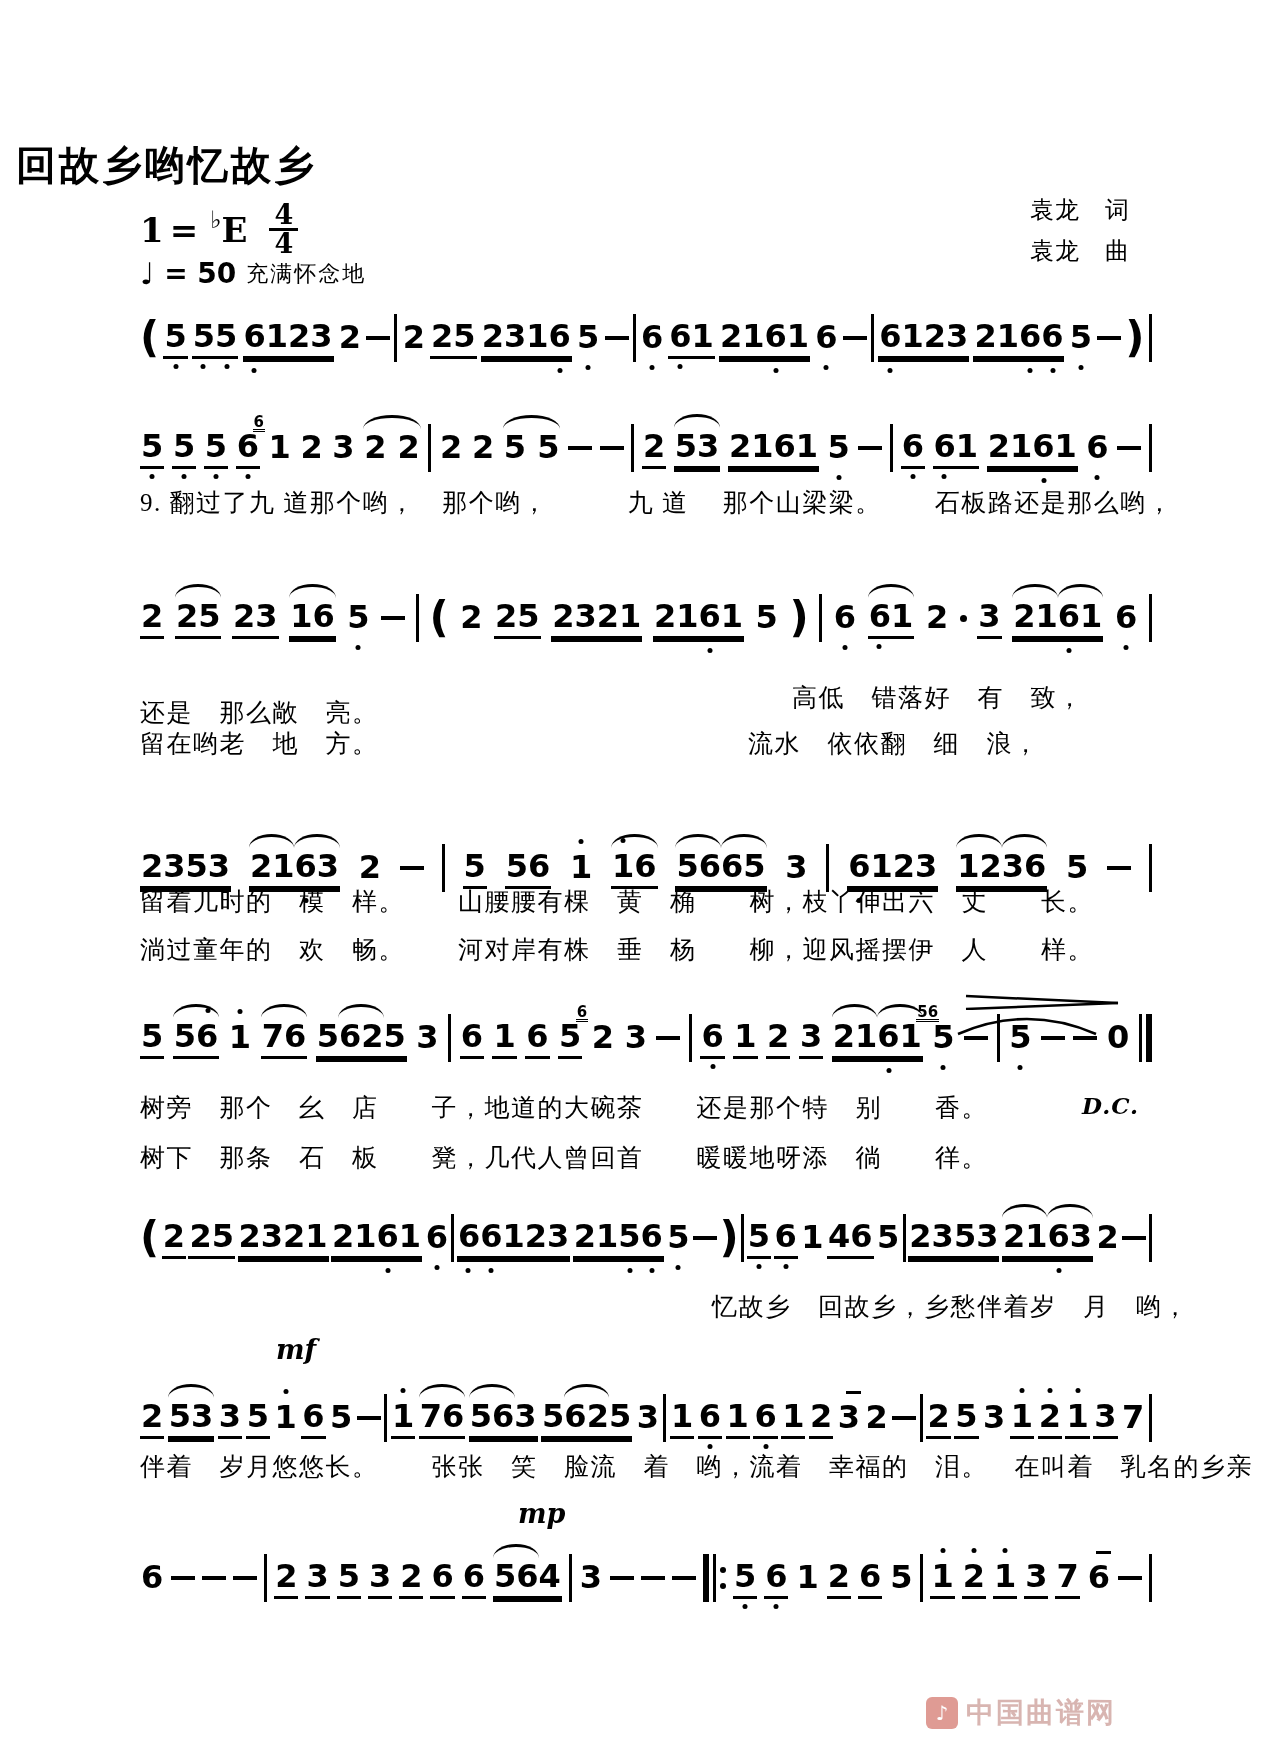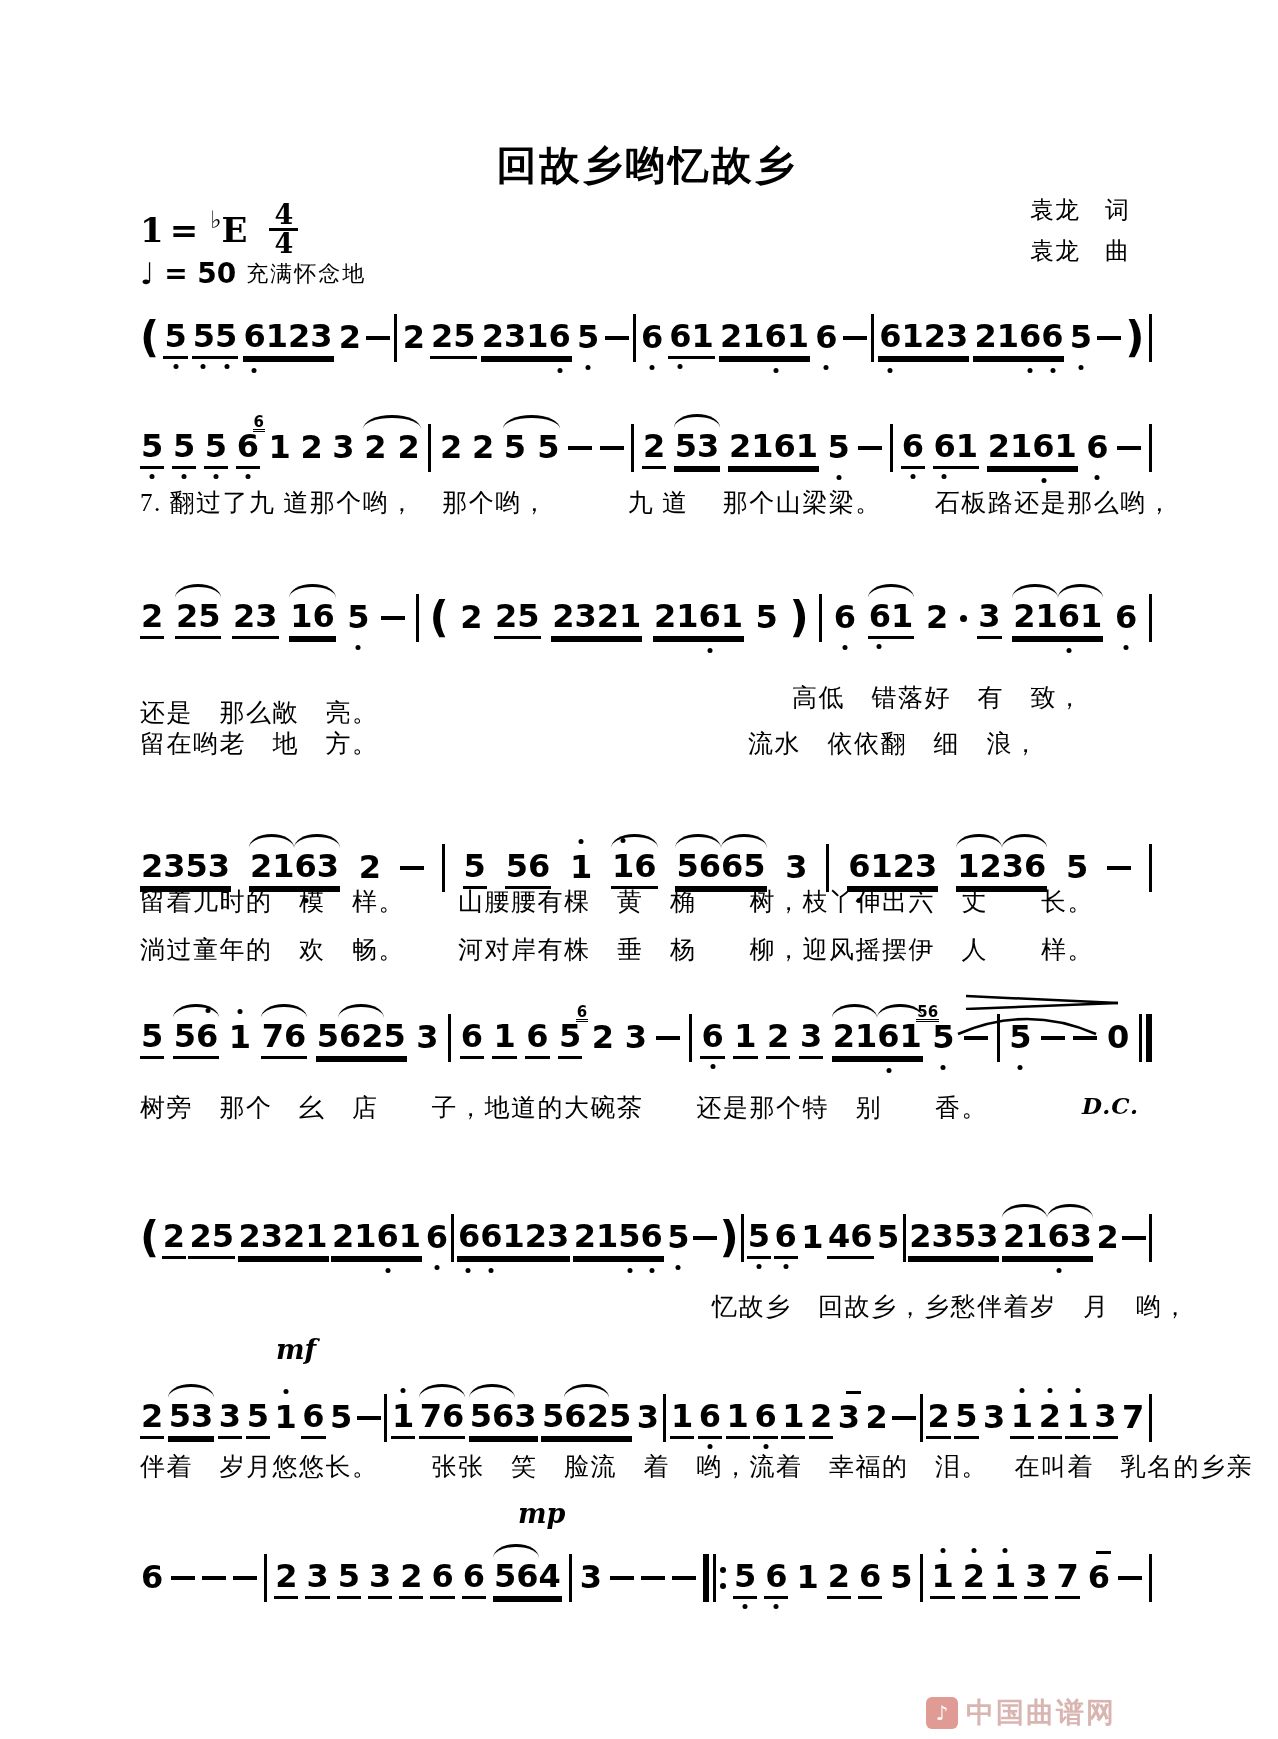--- a/index.html
+++ b/index.html
@@ -1,18 +1,18 @@
 <!DOCTYPE html>
 <html><head>
 <meta charset="utf-8">
 <style>
   html,body{margin:0;padding:0;background:#e8e8e8;}
   .page{position:relative;width:1278px;height:1739px;background:#ffffff;margin:0 auto;
         overflow:hidden;color:#000;font-family:"Liberation Serif",serif;}
-  .title{position:absolute;top:138px;left:16px;right:0;text-align:center;
+  .title{position:absolute;top:138px;left:16px;right:0;
          font-family:"DejaVu Sans",sans-serif;font-weight:bold;font-size:40px;letter-spacing:3px;}
   .credits{position:absolute;top:190px;right:148px;font-size:24px;line-height:41px;
            text-align:center;letter-spacing:1px;}
   .keysig{position:absolute;left:140px;top:202px;display:flex;align-items:center;
           font-family:"DejaVu Serif",serif;font-weight:bold;font-size:34px;}
   .keysig .flat{font-size:24px;vertical-align:8px;position:relative;top:-10px;margin-left:8px;}
   .keysig .eq{margin:0 4px 0 6px;}
   .frac{display:inline-flex;flex-direction:column;align-items:center;font-size:27px;
         line-height:26px;margin-left:22px;}
   .frac .num{border-bottom:3px solid #000;padding:0 5px;}
@@ -815,31 +815,32 @@
         <span class="ch">7</span>
       </span>
       <span class="ng">
         <span class="ch">6</span>
         <i class="ovl"></i>
       </span>
       <span class="dash"></span>
       <span class="bar"></span>
     </div>
 
-  <div class="lyr" style="left:140px;top:486px">7. 翻过了九 道那个哟，　那个哟，　　　九 道　 那个山梁梁。　　石板路还是那么哟，</div>
+  <div class="lyr" style="left:140px;top:486px">9. 翻过了九 道那个哟，　那个哟，　　　九 道　 那个山梁梁。　　石板路还是那么哟，</div>
 
   <div class="lyr" style="left:140px;top:696px">还是　那么敞　亮。</div>
   <div class="lyr" style="left:140px;top:727px">留在哟老　地　方。</div>
   <div class="lyr" style="left:792px;top:681px">高低　错落好　有　致，</div>
   <div class="lyr" style="left:748px;top:727px">流水　依依翻　细　浪，</div>
 
   <div class="lyr" style="left:140px;top:885px">留着儿时的　模　样。　　山腰腰有棵　黄　桷　　树，枝丫伸出六　丈　　长。</div>
   <div class="lyr" style="left:140px;top:933px">淌过童年的　欢　畅。　　河对岸有株　垂　杨　　柳，迎风摇摆伊　人　　样。</div>
 
   <div class="lyr" style="left:140px;top:1091px">树旁　那个　幺　店　　子，地道的大碗茶　　还是那个特　别　　香。</div>
+  <div class="lyr" style="left:140px;top:1141px">树下　那条　石　板　　凳，几代人曾回首　　暖暖地呀添　徜　　徉。</div>
 
   <div class="lyr" style="left:712px;top:1290px">忆故乡　回故乡，乡愁伴着岁　月　哟，</div>
   <div class="lyr" style="left:140px;top:1450px">伴着　岁月悠悠长。　　张张　笑　脸流　着　哟，流着　幸福的　泪。　在叫着　乳名的乡亲</div>
 
   <div class="dyn" style="left:276px;top:1334px">mf</div>
   <div class="dyn" style="left:518px;top:1498px">mp</div>
   <div class="dc">D.C.</div>
 
   <div class="deco" style="left:962px;top:994px">
     <svg width="160" height="16" xmlns="http://www.w3.org/2000/svg">

